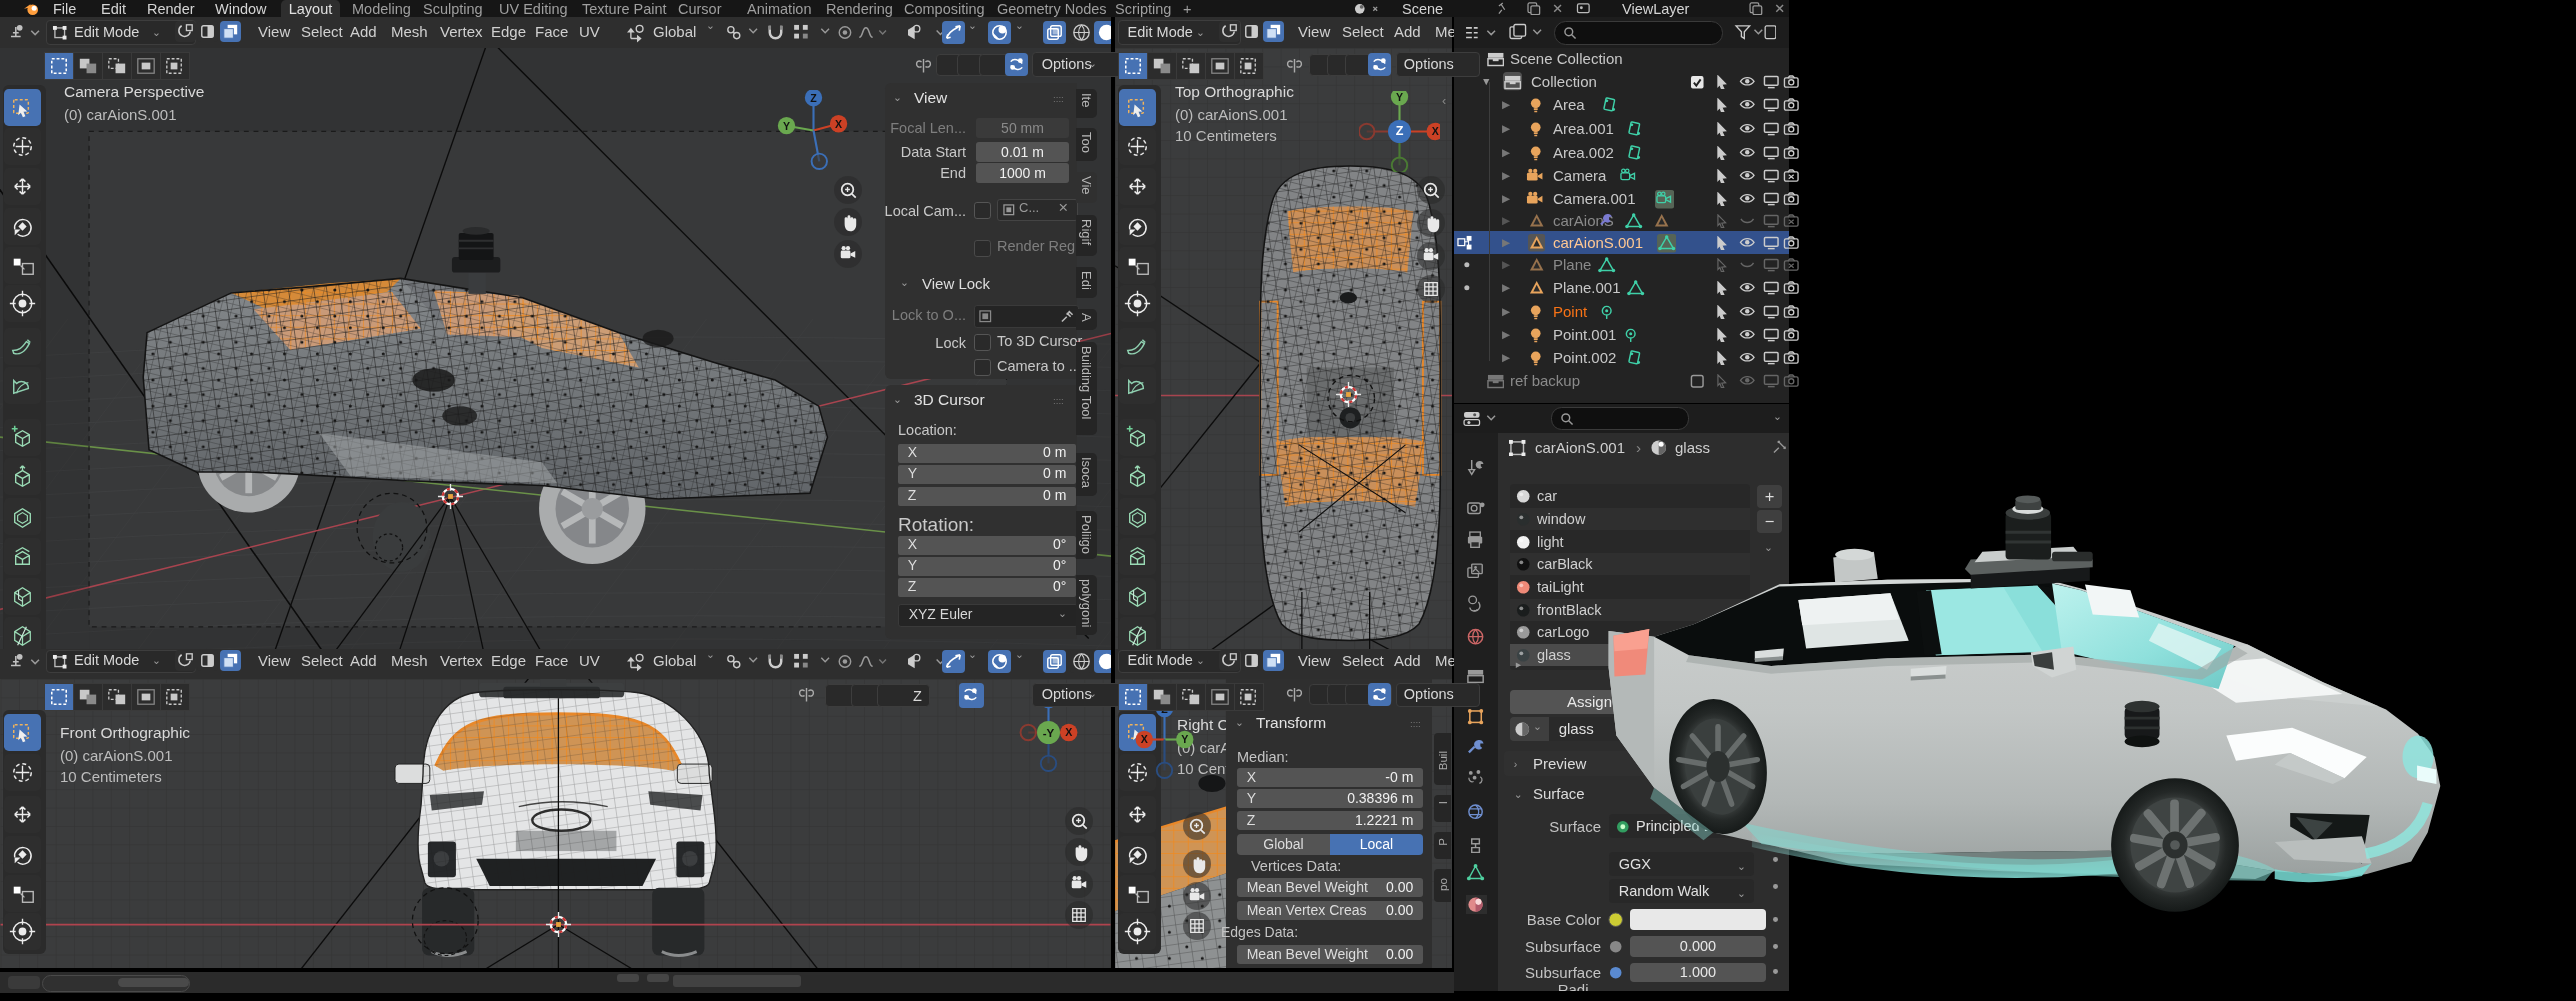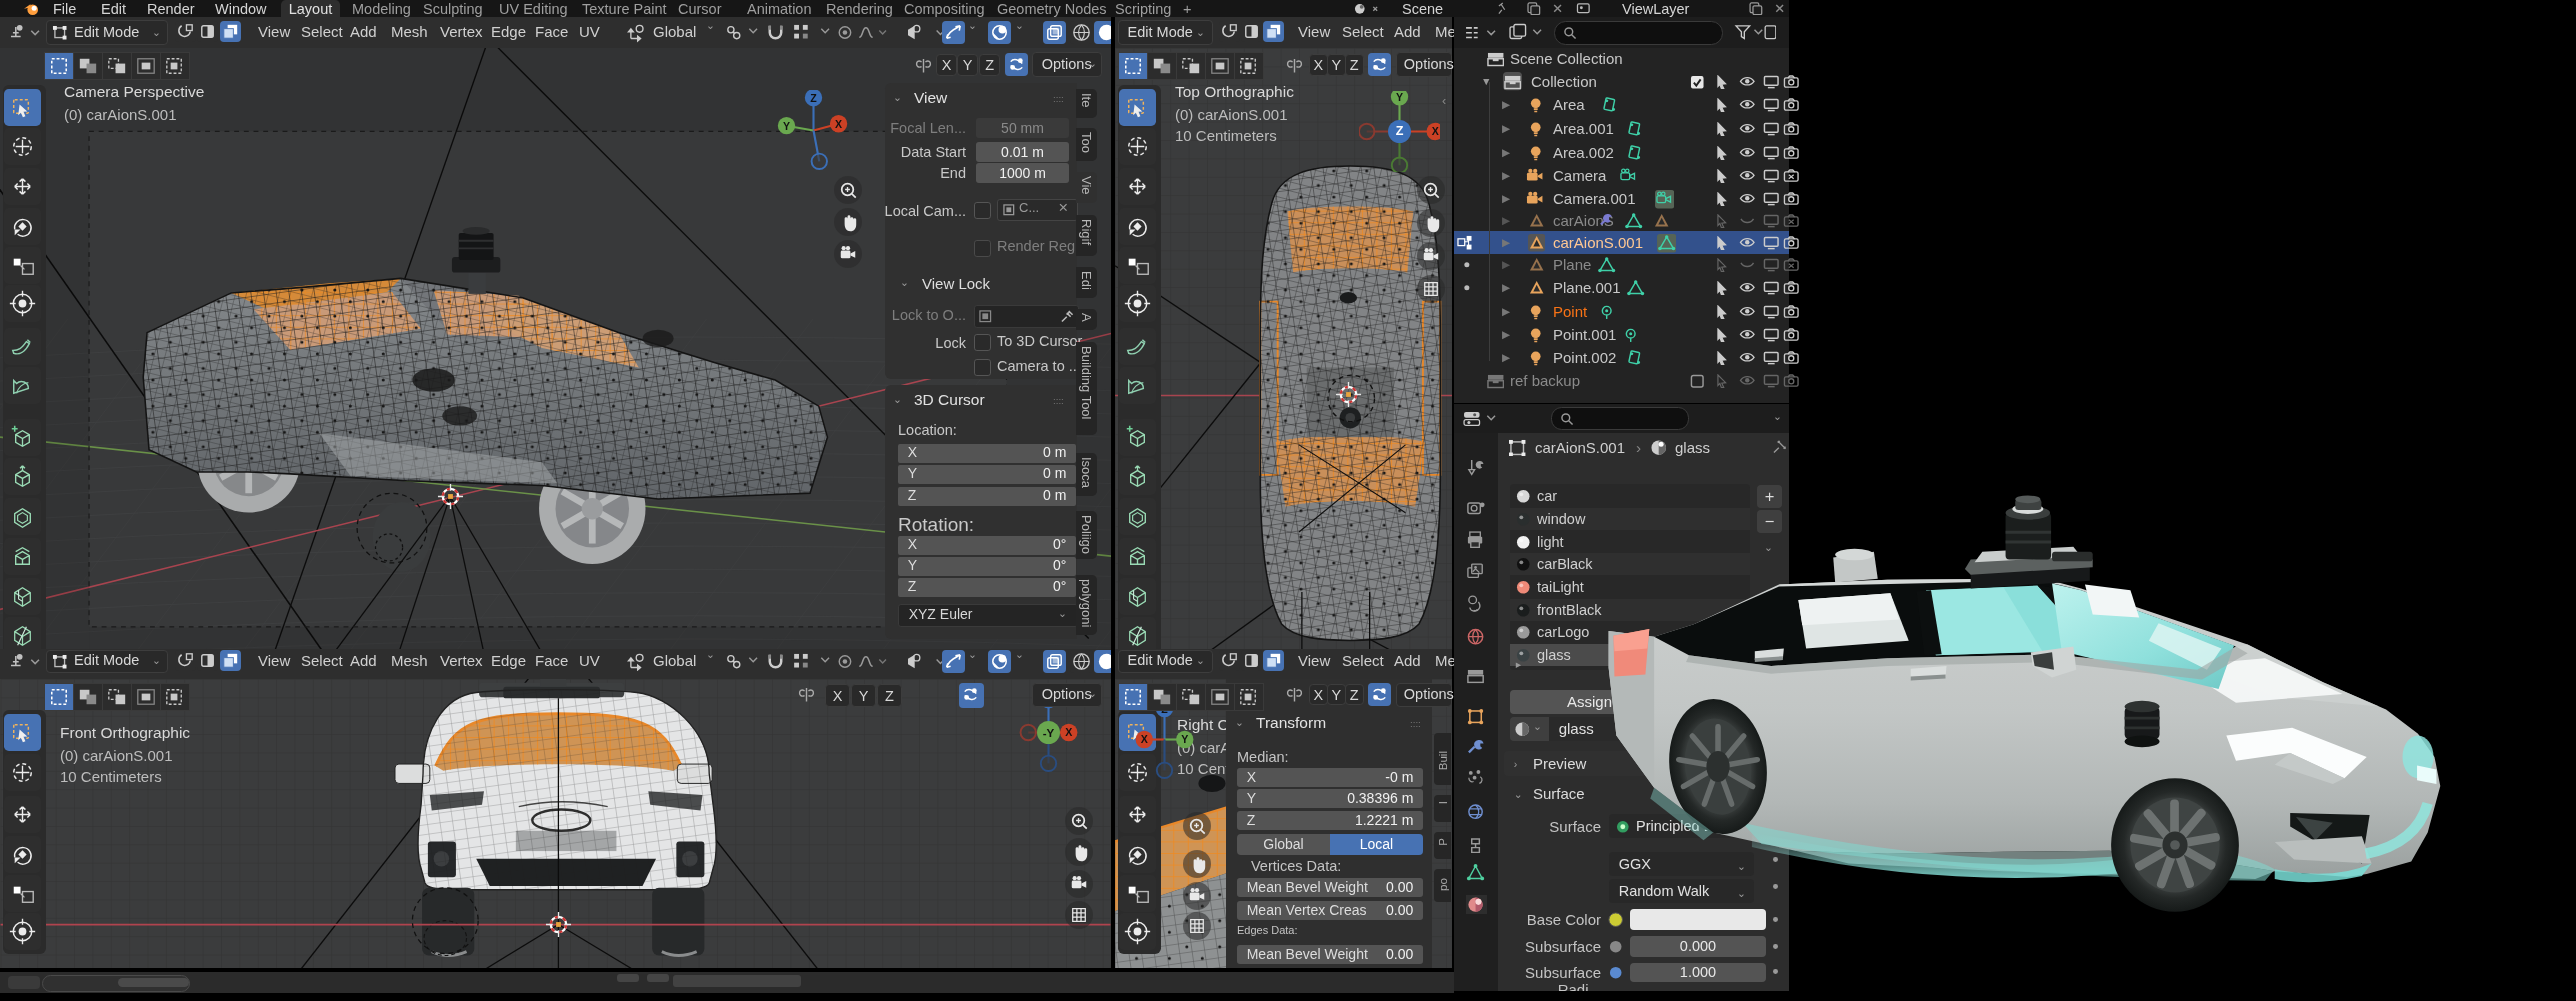--- a/index.html
+++ b/index.html
@@ -7,21 +7,21 @@
 .txt{white-space:nowrap;}
 
 #menubar{left:0;top:0;width:1789px;height:17.4px;background:#161616;}
 .mtx{top:0;height:17.4px;line-height:18.4px;font-size:14.5px;color:#d5d5d5;}
 .tab{top:0;height:17.4px;line-height:18.4px;font-size:14.5px;color:#9f9f9f;}
 .tabact{background:#2e2e2e;border-radius:4.8px 4.8px 0 0;color:#e0e0e0;padding:0 7.7px;}
 
 .hd1{background:#2e2e2e;}
 .hd2{background:transparent;z-index:6;}
 .menu{font-size:15px;color:#d0d0d0;line-height:30px;}
-.ddbox{background:#292929;border:1px solid #3d3d3d;border-radius:3.9px;color:#d8d8d8;font-size:14.5px;}
+.ddbox{background:#292929;border:1px solid #3d3d3d;border-radius:3.9px;color:#d8d8d8;font-size:14.5px;padding-left:28px;}
 .ibtn{background:#2e2e2e;border-radius:3.9px;}
 .ibtn.on{background:#4772b3;}
 .chev{color:#999;font-size:10.6px;}
 
 .smb{width:28px;height:26px;background:#2c2c2c;border:1px solid #3a3a3a;}
 .smb.on{background:#4772b3;}
 
 .vp{background:#3b3b3b;overflow:hidden;}
 .vplabel{color:#d9d9d9;font-size:15.5px;}
 .vplabel2{color:#bdbdbd;font-size:15px;}
@@ -1167,21 +1167,21 @@
 <div class="a" style="left:215px;top:155px;width:93px;height:21px;background:#4772b3;border-radius:0 3.9px 3.9px 0;text-align:center;line-height:21px;color:#fff;font-size:14px;">Local</div>
 <span class="a" style="left:136px;top:179px;color:#c4c4c4;font-size:14.5px;">Vertices Data:</span>
 <div class="a" style="left:122px;top:199px;width:186px;height:19.4px;background:#545454;border-radius:2.9px;">
       <span class="a" style="left:9.7px;top:1px;color:#ddd;font-size:14px;">Mean Bevel Weight</span>
       <span class="a" style="right:9.7px;top:1px;color:#f0f0f0;font-size:14px;">0.00</span>
     </div>
 <div class="a" style="left:122px;top:222px;width:186px;height:19.4px;background:#545454;border-radius:2.9px;">
       <span class="a" style="left:9.7px;top:1px;color:#ddd;font-size:14px;">Mean Vertex Creas</span>
       <span class="a" style="right:9.7px;top:1px;color:#f0f0f0;font-size:14px;">0.00</span>
     </div>
-<span class="a" style="left:122px;top:245px;color:#c4c4c4;font-size:11px;">Edges Data:</span>
+<span class="a" style="left:106px;top:245px;color:#c4c4c4;font-size:14px;">Edges Data:</span>
 <div class="a" style="left:122px;top:266px;width:186px;height:19.4px;background:#545454;border-radius:2.9px;">
       <span class="a" style="left:9.7px;top:1px;color:#ddd;font-size:14px;">Mean Bevel Weight</span>
       <span class="a" style="right:9.7px;top:1px;color:#f0f0f0;font-size:14px;">0.00</span>
     </div>
 <div class="a" style="left:319px;top:54px;width:17.4px;height:52px;background:#262626;border-radius:3.9px 0 0 3.9px;">
       <span style="position:absolute;left:1.9px;top:18.4px;writing-mode:vertical-rl;transform:rotate(180deg);color:#aaa;font-size:11.6px;">Buil</span>
     </div>
 <div class="a" style="left:319px;top:116px;width:17.4px;height:27px;background:#262626;border-radius:3.9px 0 0 3.9px;">
       <span style="position:absolute;left:1.9px;top:5.8px;writing-mode:vertical-rl;transform:rotate(180deg);color:#aaa;font-size:11.6px;">I</span>
     </div>

